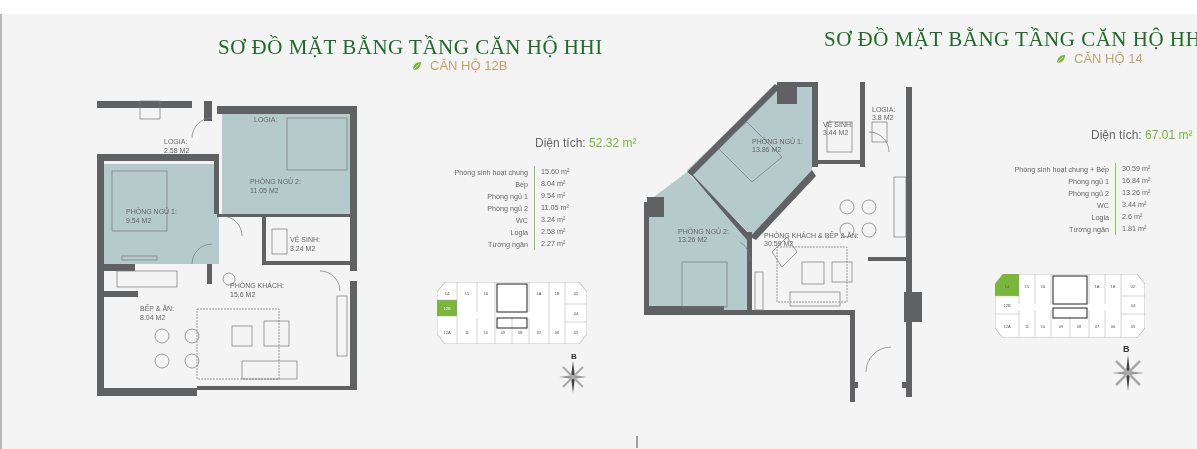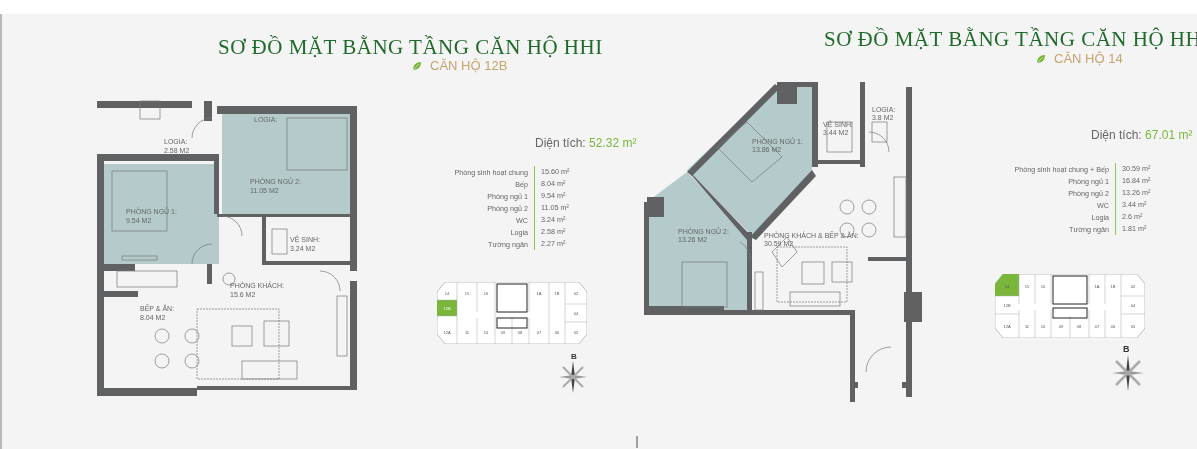--- a/index.html
+++ b/index.html
@@ -183,21 +183,21 @@
     <path d="M2 26 L16 24 L30 26 L16 28 Z" fill="#999"></path>
     <path d="M6 16 L16 26 L26 36 M26 16 L16 26 L6 36" stroke="#aaa" stroke-width="2"></path>
   </svg>
 
   <div class="green-bar"></div>
 </div>
 <div id="page-left-tab"></div>
 
 <div class="page" id="page-right">
   <div class="title" style="left:184px; top:13px;">SƠ ĐỒ MẶT BẰNG TẦNG CĂN HỘ HHI</div>
-  <div class="subtitle" style="left:396px; top:37px;">
+  <div class="subtitle" style="left:416px; top:37px;">
     <svg class="leaf" viewBox="0 0 10 10">
         <path d="M1 9 C1 4 4 1 9 1 C9 6 6 9 1 9 Z" fill="#7ab63a"></path>
         <path d="M1 9 L7 3" stroke="#f4f4f4" stroke-width="0.6"></path>
       </svg>
     <span>CĂN HỘ 14</span>
   </div>
 
   <div class="area-total" style="left:451px; top:114px;">
     <span>Diện tích:</span>
     <span class="val">67.01 m²</span>

